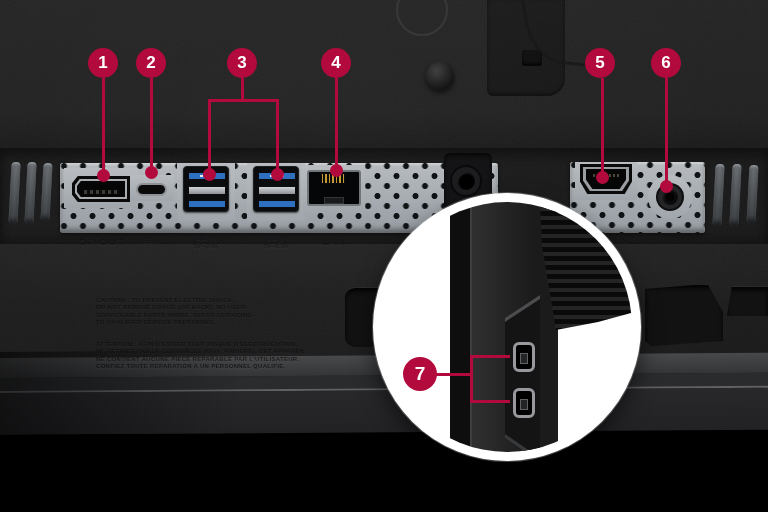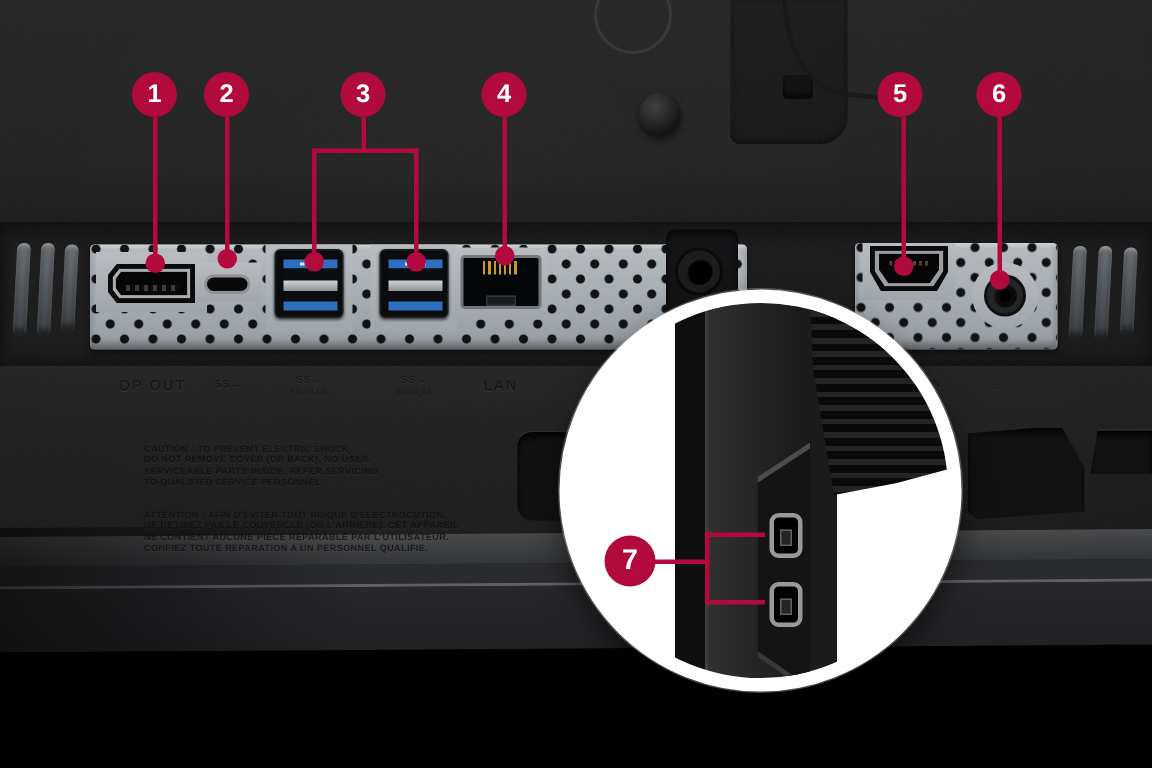--- a/index.html
+++ b/index.html
@@ -64,21 +64,21 @@
     clip-path:polygon(0 0,100% 0,100% 56%,85% 100%,15% 100%,0 56%);}
   .hdmi .s{left:6px;top:5px;width:40px;height:20px;background:#060607;
     clip-path:polygon(0 0,100% 0,100% 54%,84% 100%,16% 100%,0 54%);}
   .hdmi .p{left:13px;top:10px;width:26px;height:3px;
     background:repeating-linear-gradient(90deg,#4a4536 0 2px,#0a0a0a 2px 4px);}
   .aud{left:658px;top:185px;width:24px;height:24px;border-radius:50%;background:#0b0b0c;
     border:4px solid #232527;box-shadow:inset 1px 1px 2px rgba(255,255,255,.14), 0 0 0 2px #0e0e0f;}
   .aud .hole{left:4px;top:4px;width:8px;height:8px;border-radius:50%;background:#000;}
   
   .plabel{color:#101113;opacity:.85;text-shadow:0 1px 0 rgba(255,255,255,.06);
-    font-weight:normal;font-size:9.5px;letter-spacing:1.5px;text-align:center;margin-top:16px;}
+    font-weight:normal;font-size:9.5px;letter-spacing:1.5px;text-align:center;}
   .plabel.small{font-size:7px;letter-spacing:.5px;}
   .plabel.tiny{font-size:5.5px;letter-spacing:.3px;opacity:.75;}
   .caution{left:96px;top:290px;width:260px;color:#0f0f10;opacity:.8;
     font-size:6px;line-height:7.2px;letter-spacing:.3px;font-weight:bold;
     text-shadow:0 1px 0 rgba(255,255,255,.045);white-space:pre-line;}
   .caution .fr{margin-top:8px;}
   .caution div{position:static;}
   
   .recess{background:#121213;box-shadow:inset 0 3px 4px rgba(0,0,0,.9);border-top:1px solid #2c2c2e;}
   

